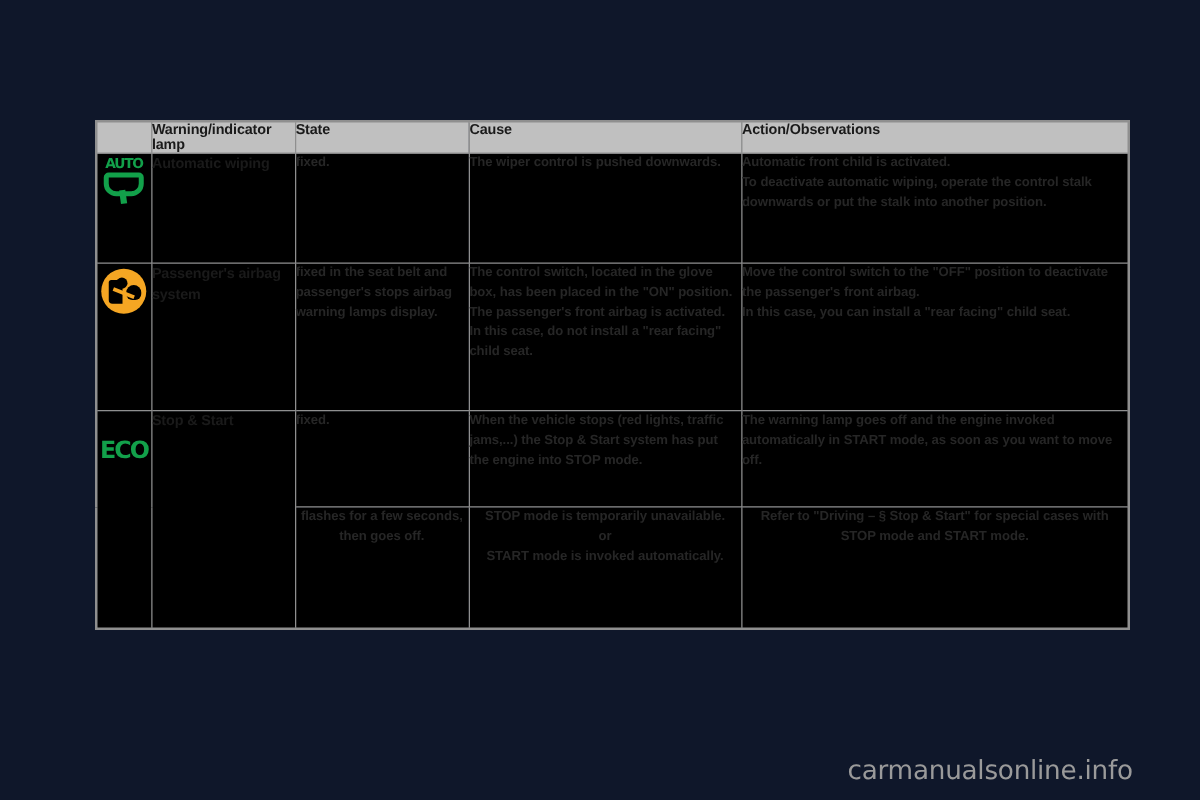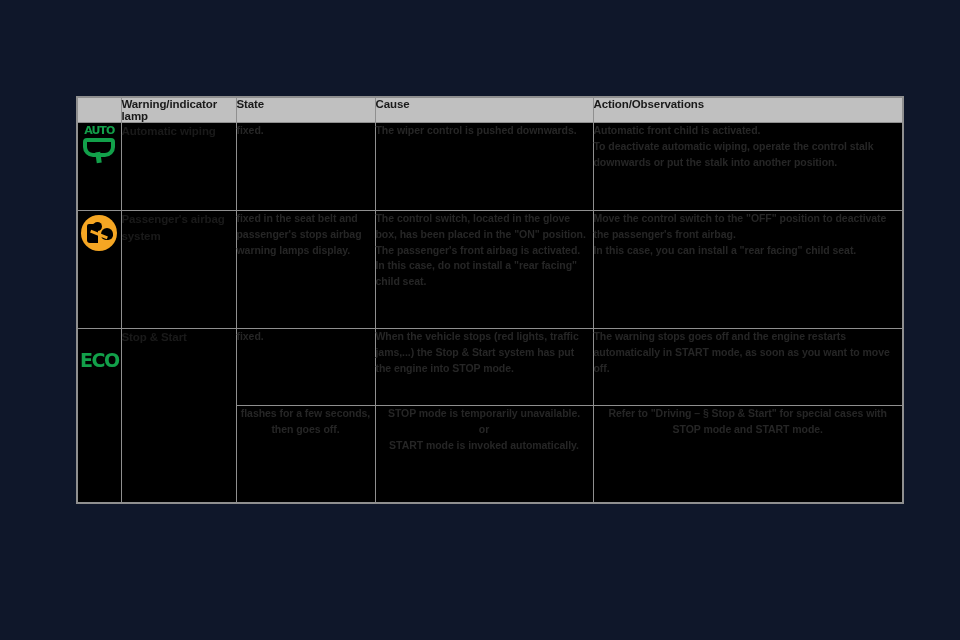--- a/index.html
+++ b/index.html
@@ -261,30 +261,31 @@
         </td>
       </tr>
 
       <tr style="height:77px;">
         <td class="icon-cell" rowspan="2">
           <div class="icon-eco">ECO</div>
         </td>
         <td class="name-cell" rowspan="2">Stop &amp; Start</td>
         <td class="body-cell">fixed.</td>
         <td class="body-cell">When the vehicle stops (red lights, traffic jams,...) the Stop &amp; Start system has put the engine into STOP mode.</td>
-        <td class="body-cell">The warning stops goes off and the engine restarts automatically in START mode, as soon as you want to move off.</td>
+        <td class="body-cell">The warning lamp goes off and the engine invoked automatically in START mode, as soon as you want to move off.</td>
       </tr>
 
       <tr style="height:97px;text-align:center;">
         <td class="body-cell">flashes for a few seconds, then goes off.</td>
         <td class="body-cell">
           <p>STOP mode is temporarily unavailable.</p>
           <p>or</p>
           <p>START mode is invoked automatically.</p>
         </td>
         <td class="body-cell">Refer to "Driving – § Stop &amp; Start" for special cases with STOP mode and START mode.</td>
       </tr>
 
     </tbody>
   </table>
 
+  <div id="watermark">carmanualsonline.info</div>
 
 </div>
 
 </body></html>

